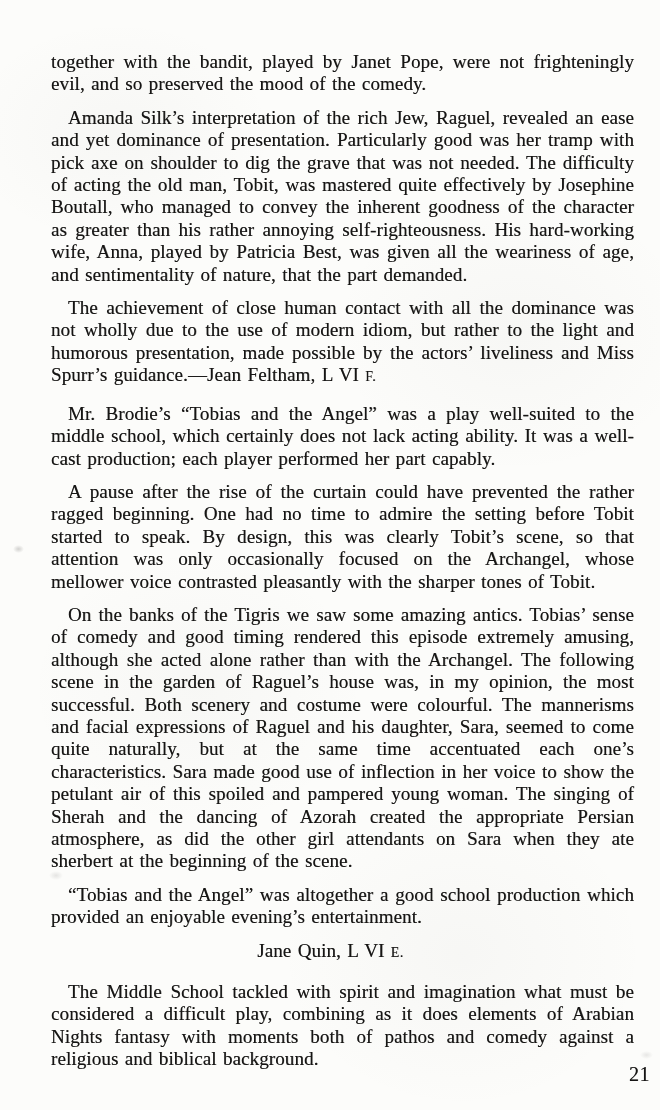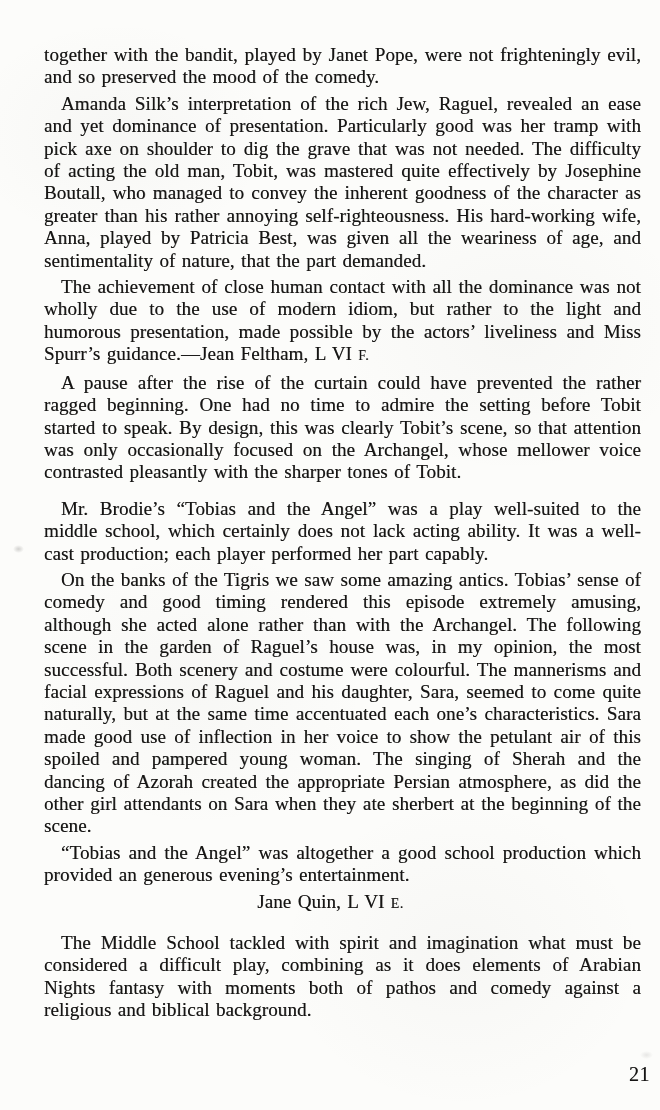--- a/index.html
+++ b/index.html
@@ -33,21 +33,21 @@
     left: 40px;
     top: 40px;
     width: 605px;
     font-size: 19px;
     line-height: 22.4px;
     text-align: justify;
     letter-spacing: 0.1px;
     word-spacing: 1.5px;
     text-shadow: 0.35px 0 0 rgba(22,21,20,0.55);
   }
-  p { margin: 4px; padding: 0; }
+  p { margin: 11px; padding: 0; }
   .indented { text-indent: 17px; }
   .gap-section-a { margin-top: 14px; }
   .gap-section-b { margin-top: 17px; }
   .signature-line {
     text-align: center;
     padding-right: 24px;
   }
   .smallcap {
     font-size: 0.72em;
     letter-spacing: 0.6px;
@@ -79,27 +79,27 @@
   <div class="text-block">
 
     <p>together with the bandit, played by Janet Pope, were not frighteningly evil, and so preserved the mood of the comedy.</p>
 
     <p class="indented">Amanda Silk’s interpretation of the rich Jew, Raguel, revealed an ease and yet dominance of presentation. Particularly good was her tramp with pick axe on shoulder to dig the grave that was not needed. The difficulty of acting the old man, Tobit, was mastered quite effectively by Josephine Boutall, who managed to convey the inherent goodness of the character as greater than his rather annoying self-righteousness. His hard-working wife, Anna, played by Patricia Best, was given all the weariness of age, and sentimentality of nature, that the part demanded.</p>
 
     <p class="indented">
       <span>The achievement of close human contact with all the dominance was not wholly due to the use of modern idiom, but rather to the light and humorous presentation, made possible by the actors’ liveliness and Miss Spurr’s guidance.—Jean Feltham, L VI </span><span class="smallcap">F.</span>
     </p>
 
+    <p class="indented gap-section-a">Mr. Brodie’s “Tobias and the Angel” was a play well-suited to the middle school, which certainly does not lack acting ability. It was a well-cast production; each player performed her part capably.</p>
+
     <p class="indented">A pause after the rise of the curtain could have prevented the rather ragged beginning. One had no time to admire the setting before Tobit started to speak. By design, this was clearly Tobit’s scene, so that attention was only occasionally focused on the Archangel, whose mellower voice contrasted pleasantly with the sharper tones of Tobit.</p>
-
-    <p class="indented gap-section-a">Mr. Brodie’s “Tobias and the Angel” was a play well-suited to the middle school, which certainly does not lack acting ability. It was a well-cast production; each player performed her part capably.</p>
 
     <p class="indented">On the banks of the Tigris we saw some amazing antics. Tobias’ sense of comedy and good timing rendered this episode extremely amusing, although she acted alone rather than with the Archangel. The following scene in the garden of Raguel’s house was, in my opinion, the most successful. Both scenery and costume were colourful. The mannerisms and facial expressions of Raguel and his daughter, Sara, seemed to come quite naturally, but at the same time accentuated each one’s characteristics. Sara made good use of inflection in her voice to show the petulant air of this spoiled and pampered young woman. The singing of Sherah and the dancing of Azorah created the appropriate Persian atmosphere, as did the other girl attendants on Sara when they ate sherbert at the beginning of the scene.</p>
 
-    <p class="indented">“Tobias and the Angel” was altogether a good school production which provided an generous evening’s entertainment.</p>
+    <p class="indented">“Tobias and the Angel” was altogether a good school production which provided an enjoyable evening’s entertainment.</p>
 
     <p class="signature-line">
       <span>Jane Quin, L VI </span><span class="smallcap">E.</span>
     </p>
 
     <p class="indented gap-section-b">The Middle School tackled with spirit and imagination what must be considered a difficult play, combining as it does elements of Arabian Nights fantasy with moments both of pathos and comedy against a religious and biblical background.</p>
 
 
   </div>
 

